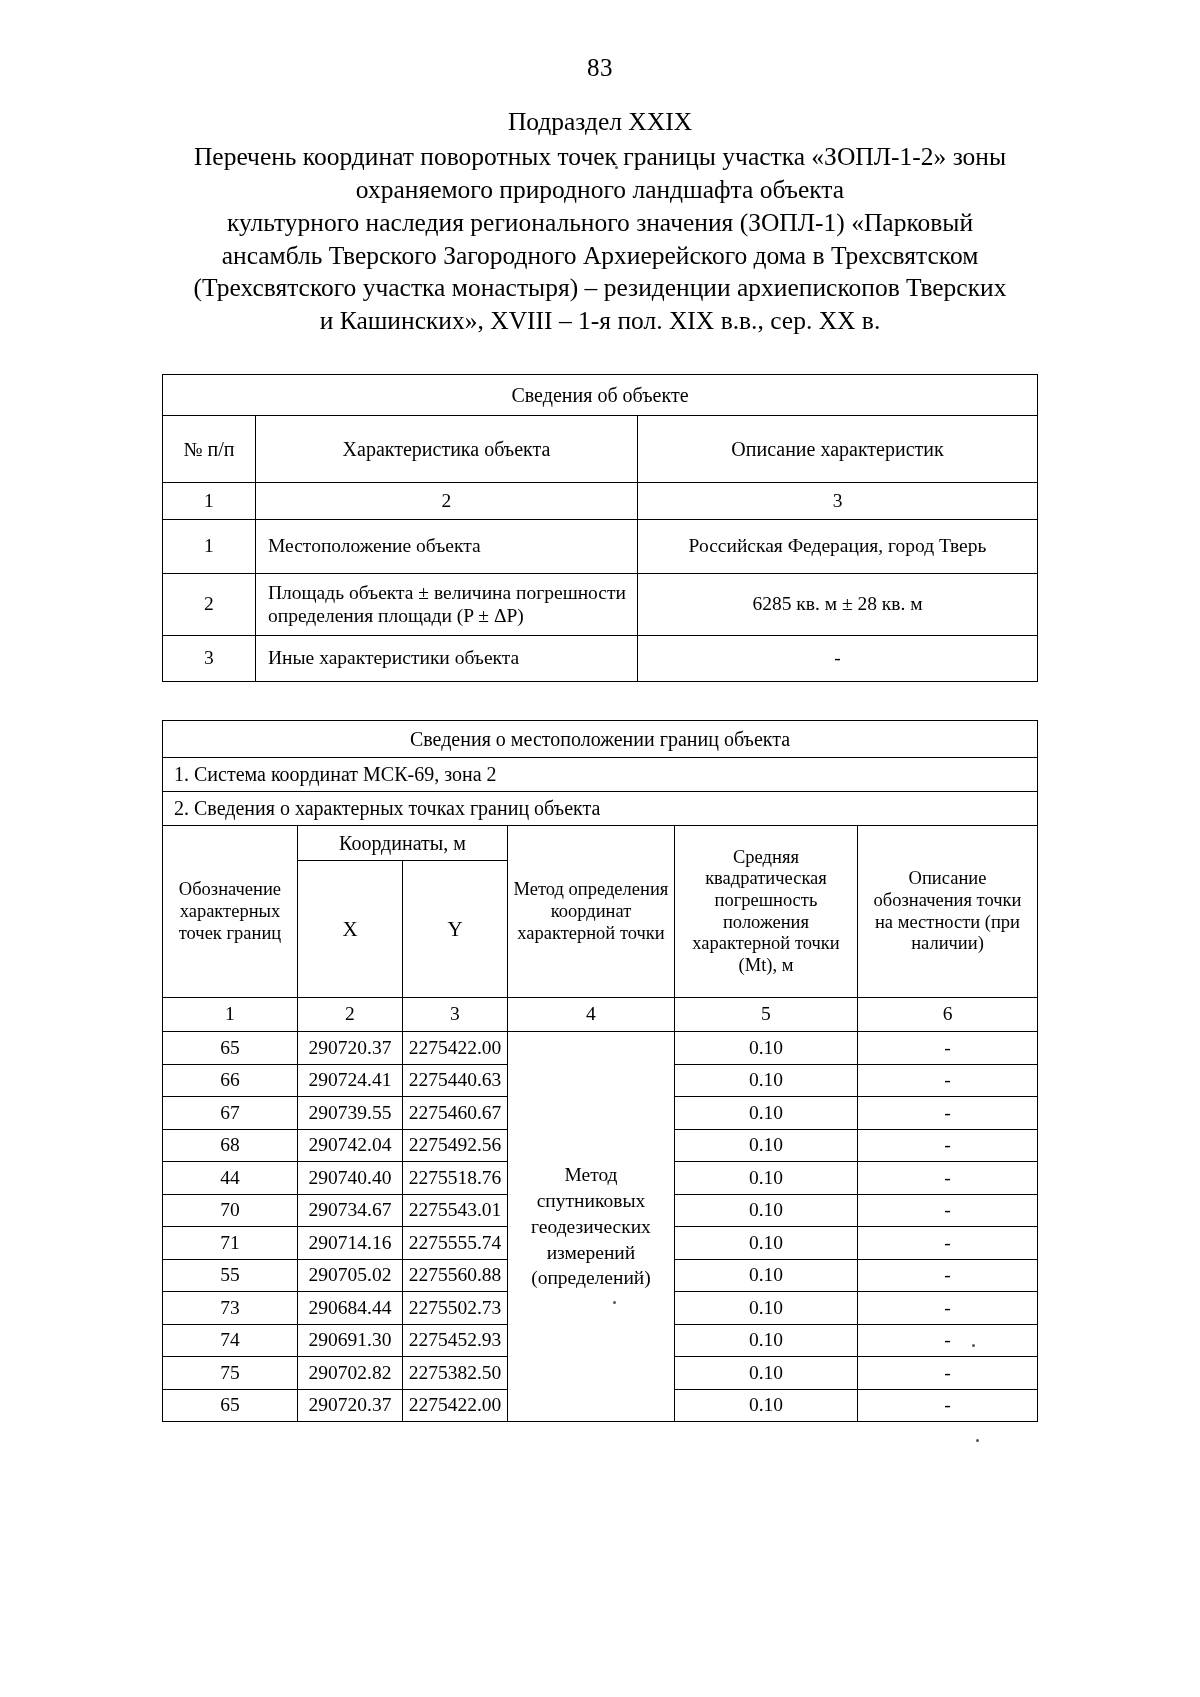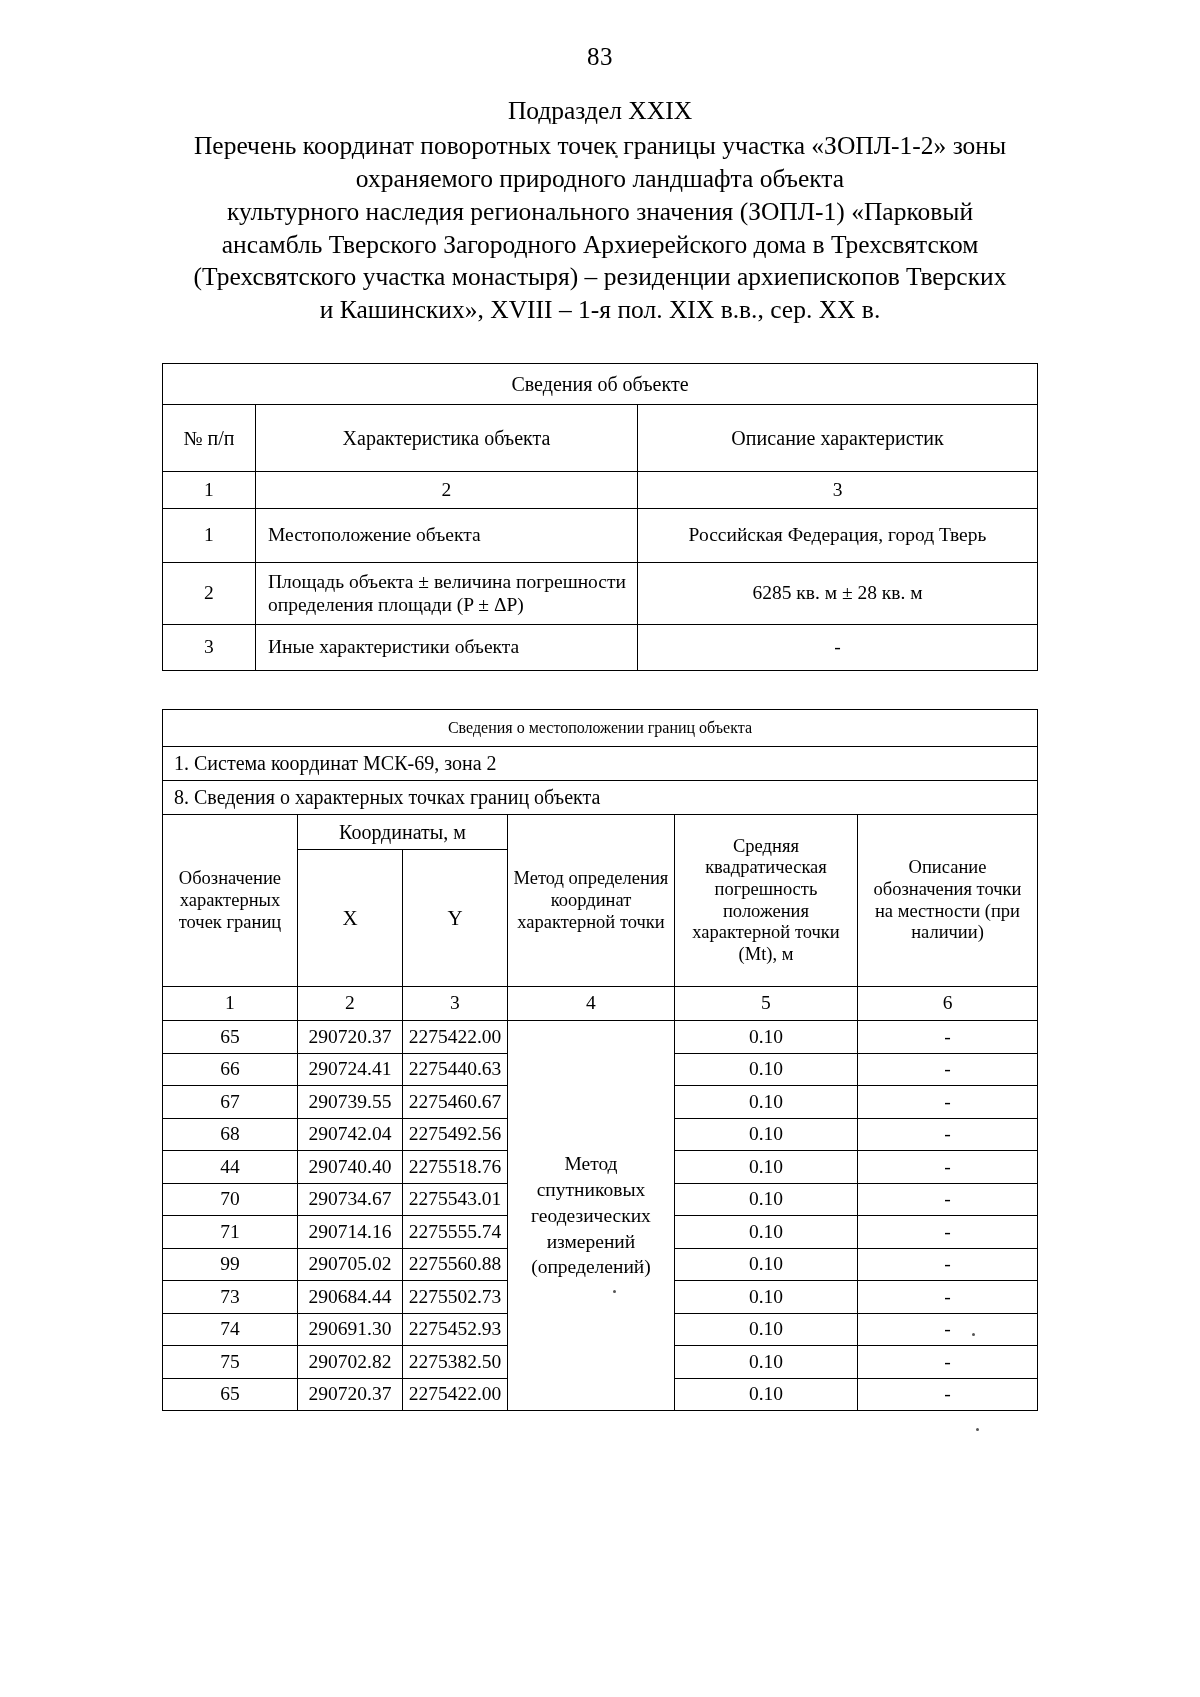--- a/index.html
+++ b/index.html
@@ -18,21 +18,21 @@
   .page {
     position: relative;
     width: 1200px;
     height: 1697px;
     box-sizing: border-box;
     padding: 0;
   }
   .page-number {
     text-align: center;
     font-size: 25px;
-    margin-top: 43px;
+    margin-top: 54px;
     letter-spacing: 0.5px;
   }
   .heading-block {
     margin-top: 24px;
     text-align: center;
     font-size: 25.5px;
     line-height: 1.29;
     padding: 0 150px;
   }
   .heading-block .ln {
@@ -81,21 +81,21 @@
   .tbl1 .r1 { height: 54px; }
   .tbl1 .r2 { height: 62px; }
   .tbl1 .r3 { height: 46px; }
 
   .tbl2 {
     width: 875px;
     margin: 38px auto 0 auto;
   }
   .tbl2 .title-cell {
     height: 30px;
-    font-size: 16px;
+    font-size: 20px;
     text-align: center;
   }
   .tbl2 .note-cell {
     text-align: left;
     padding-left: 11px;
     height: 27px;
     font-size: 20px;
   }
   .tbl2 .grp-cell {
     height: 28px;
@@ -199,21 +199,21 @@
       <col style="width:180px">
     </colgroup>
     <tbody>
       <tr>
         <td class="title-cell" colspan="6">Сведения о местоположении границ объекта</td>
       </tr>
       <tr>
         <td class="note-cell" colspan="6">1. Система координат МСК-69, зона 2</td>
       </tr>
       <tr>
-        <td class="note-cell" colspan="6">8. Сведения о характерных точках границ объекта</td>
+        <td class="note-cell" colspan="6">2. Сведения о характерных точках границ объекта</td>
       </tr>
       <tr>
         <td class="hdr-cell" rowspan="2">Обозначение характерных точек границ</td>
         <td class="grp-cell" colspan="2">Координаты, м</td>
         <td class="hdr-cell" rowspan="2">Метод определения координат характерной точки</td>
         <td class="hdr-cell" rowspan="2">Средняя квадратическая погрешность положения характерной точки (Mt), м</td>
         <td class="hdr-cell" rowspan="2">Описание обозначения точки на местности (при наличии)</td>
       </tr>
       <tr>
         <td class="hdr-cell hdr-xy">X</td>
@@ -272,21 +272,21 @@
         <td class="dash">-</td>
       </tr>
       <tr class="datarow">
         <td>71</td>
         <td>290714.16</td>
         <td>2275555.74</td>
         <td>0.10</td>
         <td class="dash">-</td>
       </tr>
       <tr class="datarow">
-        <td>99</td>
+        <td>55</td>
         <td>290705.02</td>
         <td>2275560.88</td>
         <td>0.10</td>
         <td class="dash">-</td>
       </tr>
       <tr class="datarow">
         <td>73</td>
         <td>290684.44</td>
         <td>2275502.73</td>
         <td>0.10</td>

